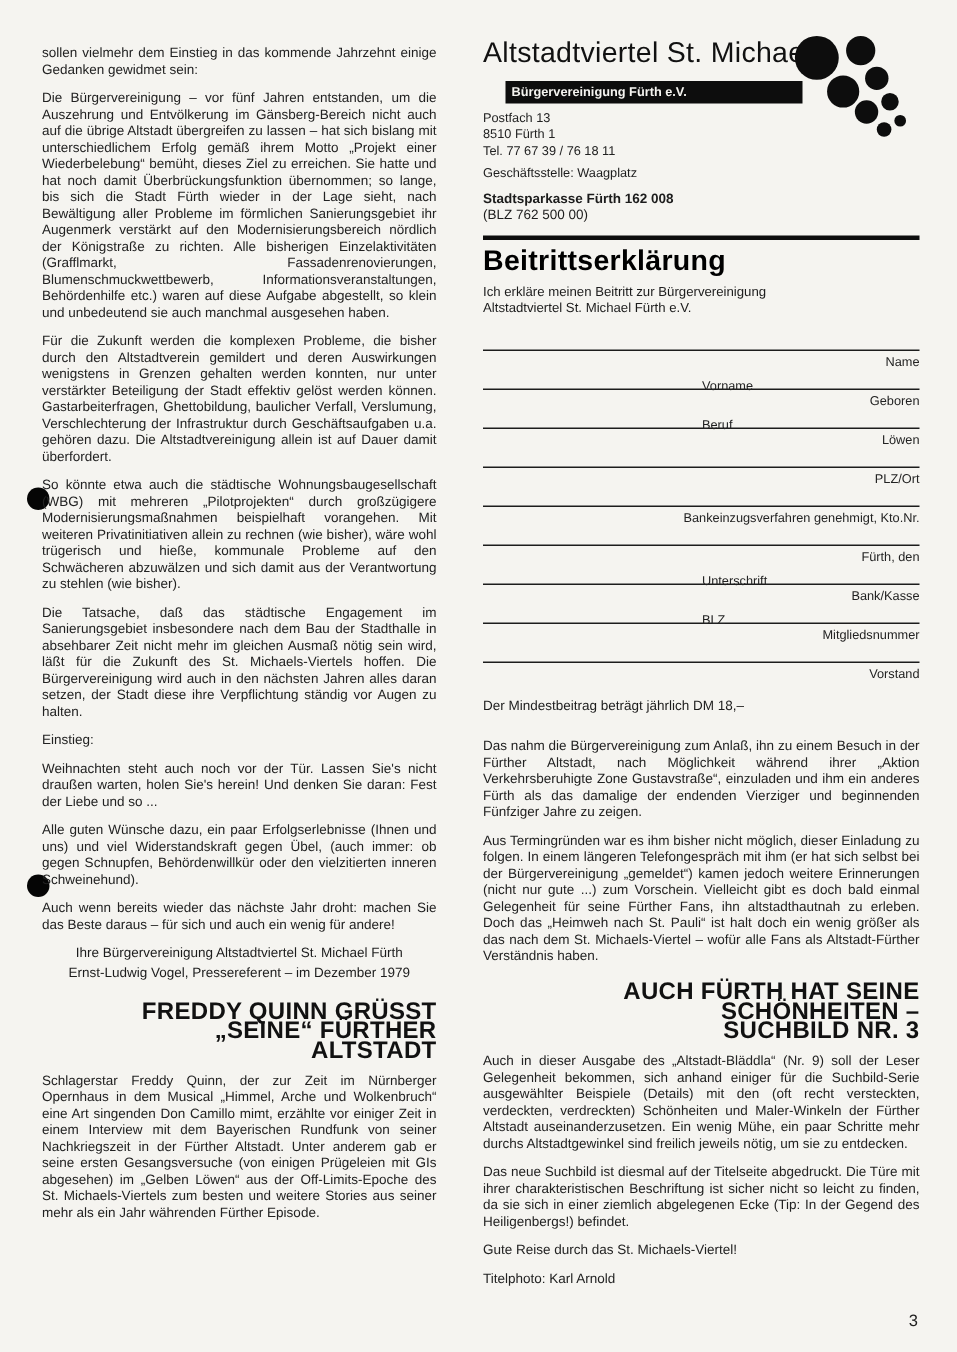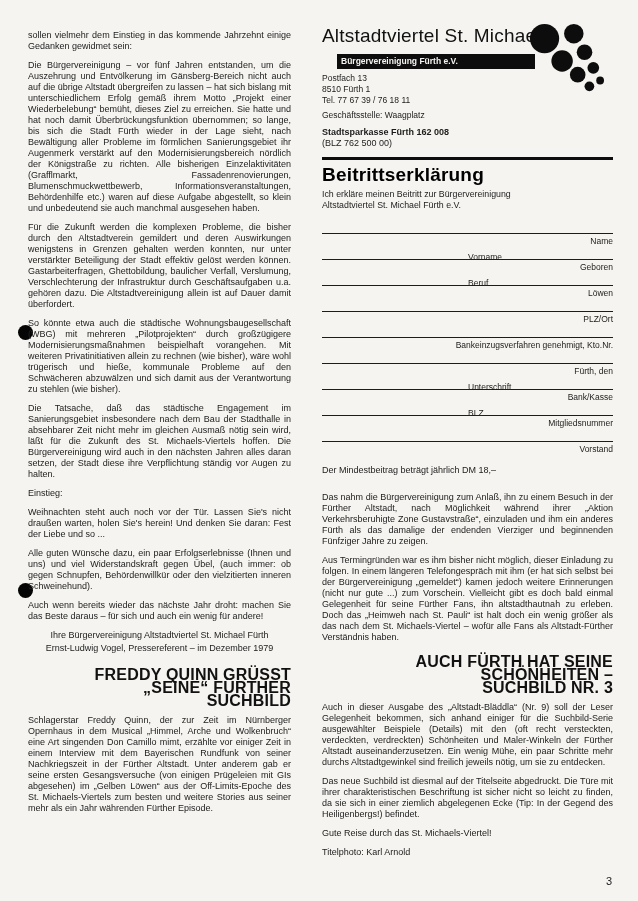--- a/index.html
+++ b/index.html
@@ -79,21 +79,21 @@
     <p class="body nojust">Einstieg:</p>
     <p class="body">Weihnachten steht auch noch vor der Tür. Lassen Sie's nicht draußen warten, holen Sie's herein! Und denken Sie daran: Fest der Liebe und so ...</p>
     <p class="body">Alle guten Wünsche dazu, ein paar Erfolgserlebnisse (Ihnen und uns) und viel Widerstandskraft gegen Übel, (auch immer: ob gegen Schnupfen, Behördenwillkür oder den vielzitierten inneren Schweinehund).</p>
     <p class="body">Auch wenn bereits wieder das nächste Jahr droht: machen Sie das Beste daraus – für sich und auch ein wenig für andere!</p>
     <div class="sig-block">
       <div class="sig">Ihre Bürgervereinigung Altstadtviertel St. Michael Fürth</div>
       <div class="sig">Ernst-Ludwig Vogel, Pressereferent – im Dezember 1979</div>
     </div>
     <div class="article-heading">
       <span>FREDDY QUINN GRÜSST „SEINE“ FÜRTHER</span><br>
-      <span>SUCHBILD</span>
+      <span>ALTSTADT</span>
     </div>
     <p class="body">Schlagerstar Freddy Quinn, der zur Zeit im Nürnberger Opernhaus in dem Musical „Himmel, Arche und Wolkenbruch“ eine Art singenden Don Camillo mimt, erzählte vor einiger Zeit in einem Interview mit dem Bayerischen Rundfunk von seiner Nachkriegszeit in der Fürther Altstadt. Unter anderem gab er seine ersten Gesangsversuche (von einigen Prügeleien mit GIs abgesehen) im „Gelben Löwen“ aus der Off-Limits-Epoche des St. Michaels-Viertels zum besten und weitere Stories aus seiner mehr als ein Jahr währenden Fürther Episode.</p>
   </div>
 
   <div class="right-col">
 
     <div class="mast-title">Altstadtviertel St. Michael</div>
 
     <div class="org-bar">Bürgervereinigung Fürth e.V.</div>
 

